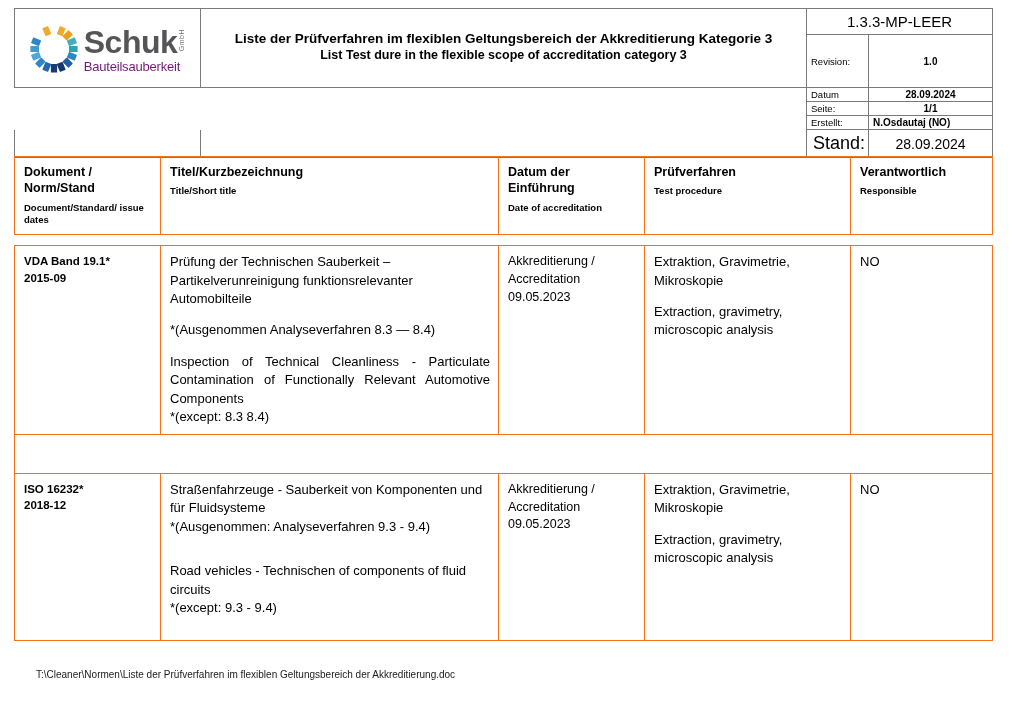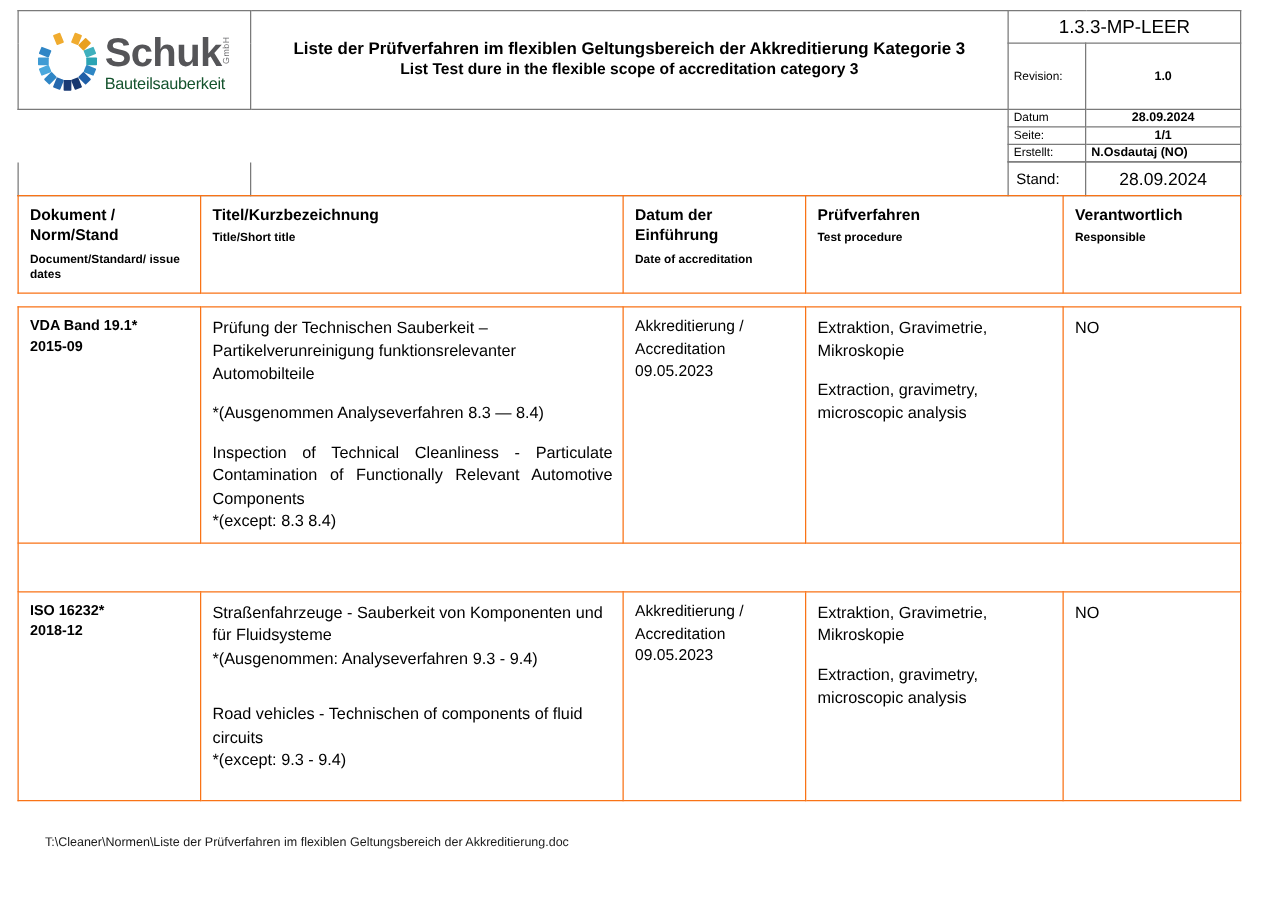--- a/index.html
+++ b/index.html
@@ -67,21 +67,21 @@
     font-size: 7px;
     color: #6f6f72;
     writing-mode: vertical-rl;
     transform: rotate(180deg);
     margin-left: 1px;
     margin-top: 2px;
     letter-spacing: 0.5px;
   }
   .logo-sub {
     font-size: 13px;
-    color: #14532d;
+    color: #701a75;
     margin-top: 3px;
     letter-spacing: -0.2px;
   }
 
   .title-cell {
     text-align: center;
     padding: 6px 4px 8px 4px !important;
     height: 52px;
   }
   .title-de {
@@ -109,21 +109,21 @@
   .meta-v {
     font-size: 10px;
     font-weight: bold;
     text-align: center;
     padding: 1px 4px !important;
     margin-left: 32px;
   }
   .meta-v.left { text-align: left; }
 
   .stand-k {
-    font-size: 12px;
+    font-size: 18px;
     padding: 3px 6px !important;
     text-align: left;
   }
   .stand-v {
     font-size: 14px;
     text-align: center;
     padding: 3px 6px !important;
   }
   .blank-cell { border: none !important; }
 

